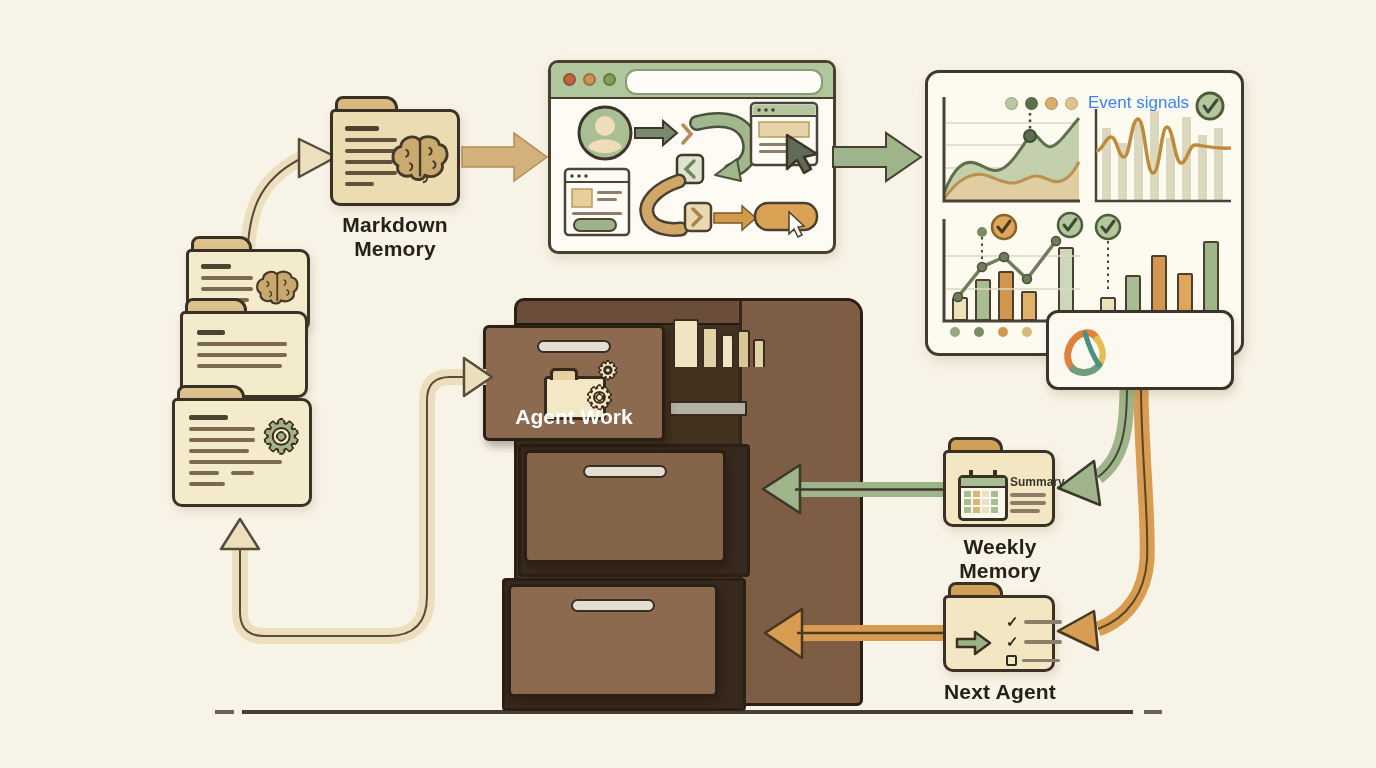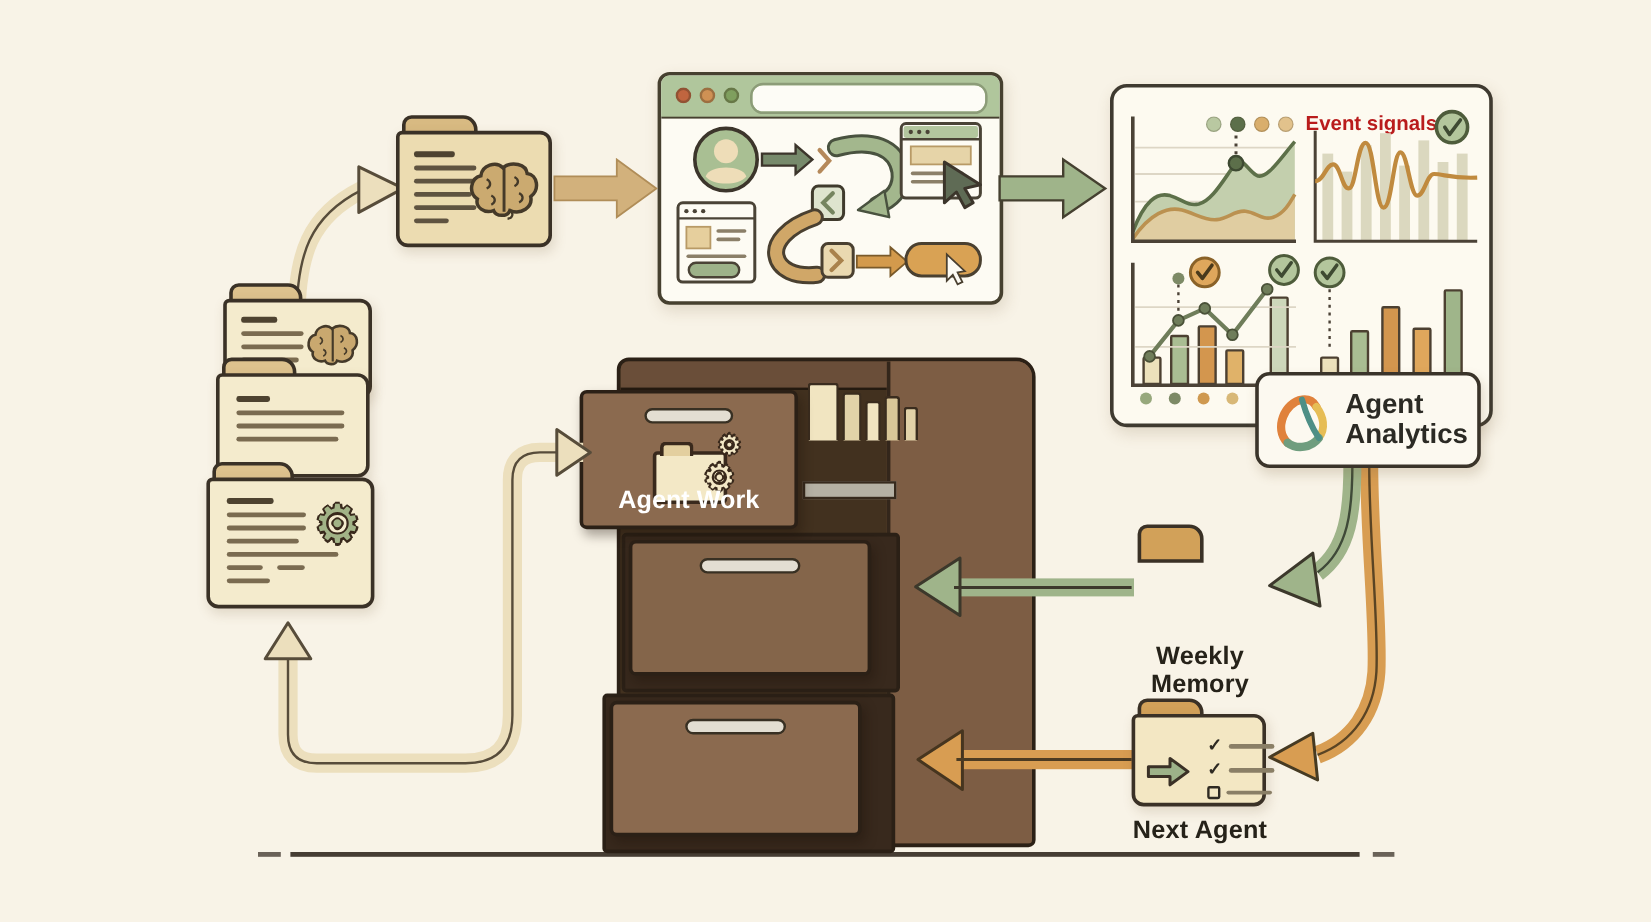--- a/index.html
+++ b/index.html
@@ -29,21 +29,21 @@
   #browser .bhead{position:absolute;left:0;right:0;top:0;height:34px;background:#b0c69c;
     border-bottom:2.5px solid #46402f;border-radius:7px 7px 0 0;}
   #browser .addr{position:absolute;left:76px;top:8px;right:12px;height:18px;background:#fdfcf6;
     border:2px solid #87977300;outline:2px solid #8c9c78;border-radius:9px;}
   .dots-browser{position:absolute;left:12px;top:10px;display:flex;gap:7px;}
   .dots-browser .dot{width:13px;height:13px;border-radius:50%;border:2px solid rgba(60,50,30,.35);box-sizing:border-box;}
 
   
   #panel{left:925px;top:70px;width:313px;height:280px;background:#fdfaf0;
     border:3px solid #3f3a30;border-radius:14px;z-index:4;box-shadow:2px 5px 12px rgba(120,95,55,.18);}
-  #event-label{position:absolute;left:160px;top:20px;font-size:17px;font-weight:700;color:#b91c1c;}
+  #event-label{position:absolute;left:160px;top:20px;font-size:17px;font-weight:400;color:#3b82f6;}
   .dots-legend{position:absolute;left:77px;top:24px;display:flex;gap:7px;}
   .dots-legend .dot{width:13px;height:13px;border-radius:50%;border:1.5px solid rgba(60,50,30,.25);box-sizing:border-box;}
   .dots-axis{position:absolute;left:22px;top:254px;display:flex;gap:14px;}
   .dots-axis .dot{width:10px;height:10px;border-radius:50%;}
   .bars{position:absolute;width:140px;height:102px;top:146px;}
   .bars .bar{position:absolute;bottom:0;width:16px;border:2.5px solid #4c4031;border-radius:2px 2px 0 0;box-sizing:border-box;}
   #bars-bl{left:16px;} #bars-br{left:166px;}
   .overlay-svg{position:absolute;left:0;top:0;pointer-events:none;}
 
   
@@ -177,20 +177,21 @@
         <div class="fl" style="width:100%;background:#5f5340;"></div>
         <div class="fl" style="width:55%;background:#5f5340;"></div>
       </div>
       <svg class="abs" style="right:5px;top:20px;" width="62" height="56" viewBox="-32 -30 64 58">
         <path d="M-2,-22 C-8,-28 -20,-24 -21,-15 C-30,-13 -32,0 -24,5 C-26,12 -18,18 -10,15 C-8,20 2,21 4,15 C14,19 24,12 22,3 C30,-3 28,-16 19,-17 C18,-25 6,-28 -2,-22 Z" fill="#cbaa70" stroke="#453a29" stroke-width="3"></path>
         <path d="M-1,-23 L-1,16" stroke="#453a29" stroke-width="2.5" fill="none"></path>
         <path d="M-16,-12 C-12,-10 -12,-6 -16,-4 M-12,2 C-8,4 -8,8 -12,10 M8,-14 C12,-12 12,-8 8,-6 M12,0 C16,2 16,6 12,8 M4,14 C8,18 6,22 2,22" stroke="#453a29" stroke-width="2" fill="none"></path>
       </svg>
     </div>
   </div>
+  <div class="biglabel" style="left:300px;top:213px;width:190px;">Markdown Memory</div>
 
   <div id="browser" class="abs">
     <div class="bhead">
       <div class="dots-browser">
           <span class="dot" style="background: rgb(192, 101, 63);"></span>
           <span class="dot" style="background: rgb(207, 145, 84);"></span>
           <span class="dot" style="background: rgb(127, 159, 94);"></span>
         </div>
       <div class="addr"></div>
     </div>
@@ -353,24 +354,20 @@
     </svg>
   </div>
 
   <div id="logo-box" class="abs">
     <svg class="abs" style="left:10px;top:10px;" width="56" height="56" viewBox="0 0 56 56">
       <path d="M14,46 C2,34 12,12 26,10 C32,9 36,12 38,16" stroke="#e0823c" stroke-width="7" fill="none" stroke-linecap="round"></path>
       <path d="M38,16 C44,24 46,34 40,42" stroke="#e6bd55" stroke-width="6.5" fill="none" stroke-linecap="round"></path>
       <path d="M40,42 C34,50 22,52 14,46" stroke="#6f9d7e" stroke-width="7" fill="none" stroke-linecap="round"></path>
       <path d="M26,10 C30,24 36,36 40,42" stroke="#4e8f86" stroke-width="5" fill="none" stroke-linecap="round"></path>
     </svg>
-    <div id="logo-text">
-      <div>Agent</div>
-      <div>Analytics</div>
-    </div>
   </div>
 
   <div id="cabinet" class="abs">
     <div id="cab-body">
       <div id="cab-top" class="grainH"></div>
       <div id="cab-side" class="grainV"></div>
       <div id="cab-files">
         <i style="width:22px;height:46px;background:#f1e5c1;"></i>
         <i style="width:12px;height:38px;background:#e2d2a8;"></i>
         <i style="width:9px;height:31px;background:#f1e5c1;"></i>
@@ -395,20 +392,45 @@
       <div class="handle" style="width:84px;"></div>
     </div>
 
     <div class="drawer grainH" style="left:20px;top:286px;width:210px;height:113px;">
       <div class="handle" style="width:84px;"></div>
     </div>
   </div>
 
   <div class="folder minifolder" style="left:943px;top:437px;width:112px;height:90px;">
     <div class="ftab" style="background:#d2a159;"></div>
+    <div class="fbody" style="background:#f3e7c3;">
+      <div class="cal">
+        <span class="peg" style="left:8px;"></span>
+          <span class="peg" style="right:8px;"></span>
+        <div class="chead"></div>
+        <div class="cgrid">
+            <i></i>
+            <i></i>
+            <i></i>
+            <i></i>
+            <i></i>
+            <i></i>
+            <i></i>
+            <i></i>
+            <i></i>
+            <i></i>
+            <i></i>
+            <i></i>
+          </div>
+      </div>
+      <div id="summary-label">Summary</div>
+      <div class="sline" style="left:64px;top:40px;width:36px;"></div>
+      <div class="sline" style="left:64px;top:48px;width:36px;"></div>
+      <div class="sline" style="left:64px;top:56px;width:30px;"></div>
+    </div>
   </div>
   <div class="biglabel" style="left:930px;top:535px;width:140px;">Weekly Memory</div>
 
   <div class="folder minifolder" style="left:943px;top:582px;width:112px;height:90px;">
     <div class="ftab" style="background:#d2a159;"></div>
     <div class="fbody" style="background:#f3e7c3;">
       <svg class="abs" style="left:9px;top:32px;" width="38" height="26" viewBox="0 0 38 26">
         <polygon points="2,9 20,9 20,2 35,13 20,24 20,17 2,17" fill="#9db289" stroke="#3a3126" stroke-width="2.5" stroke-linejoin="round"></polygon>
       </svg>
       <div class="check-row" style="top:18px;">

